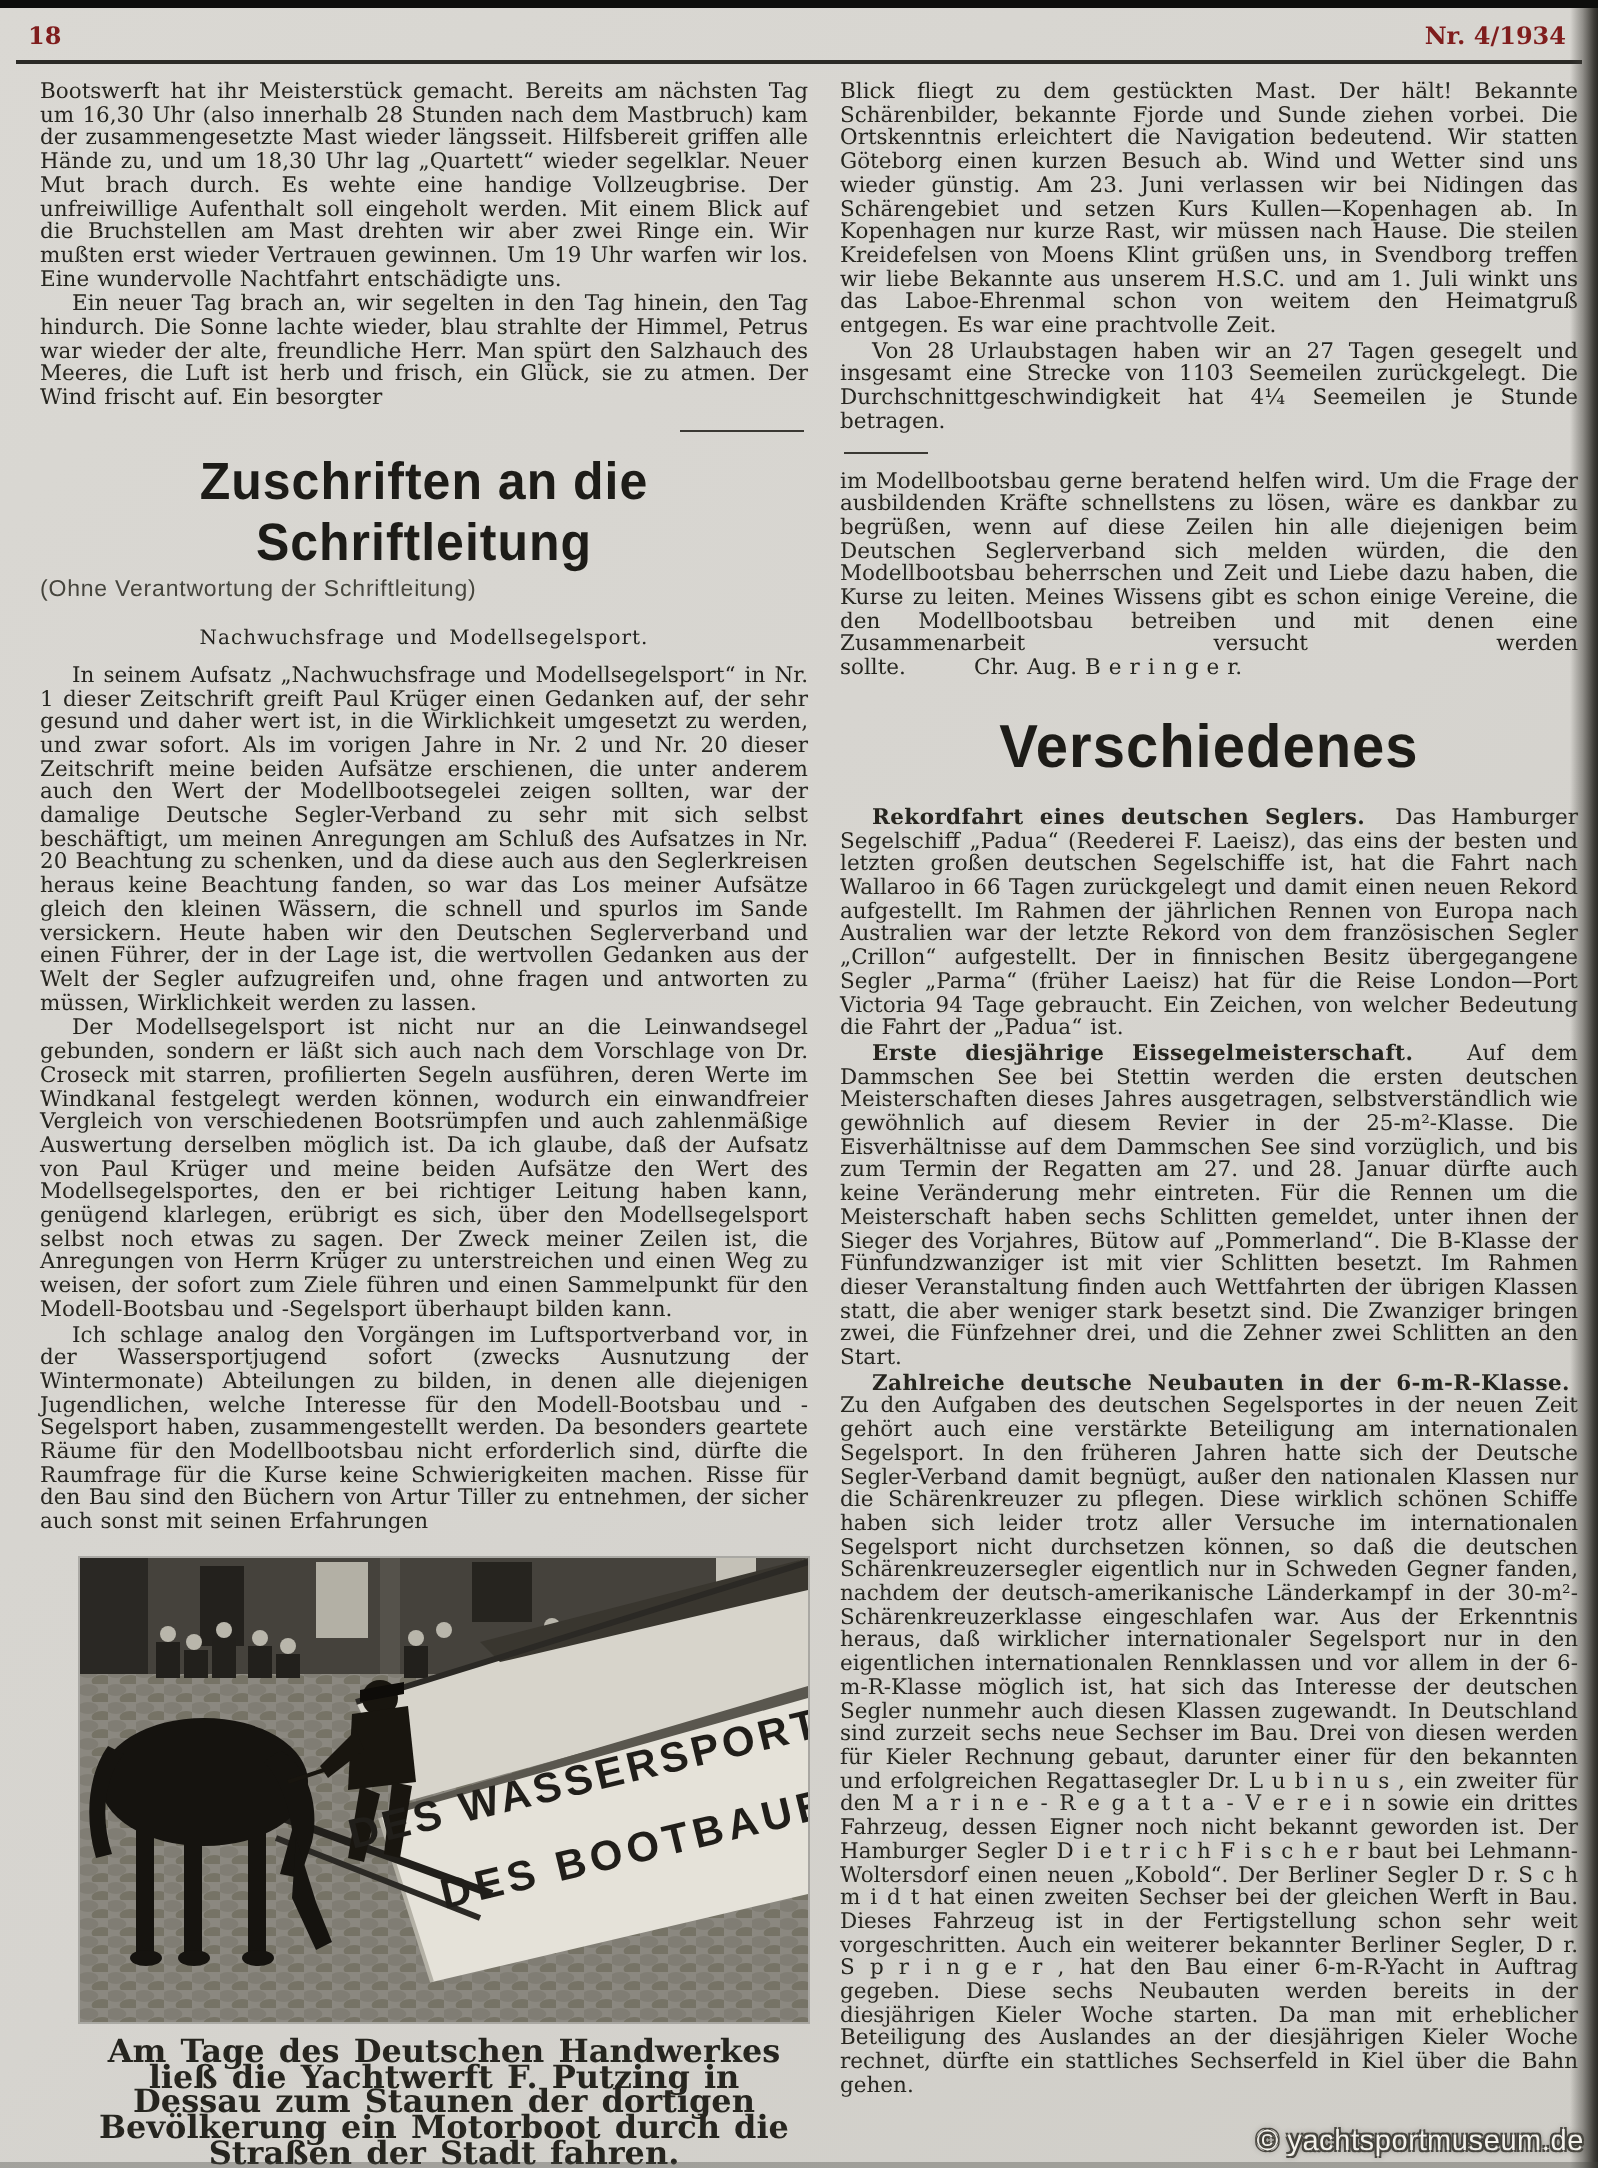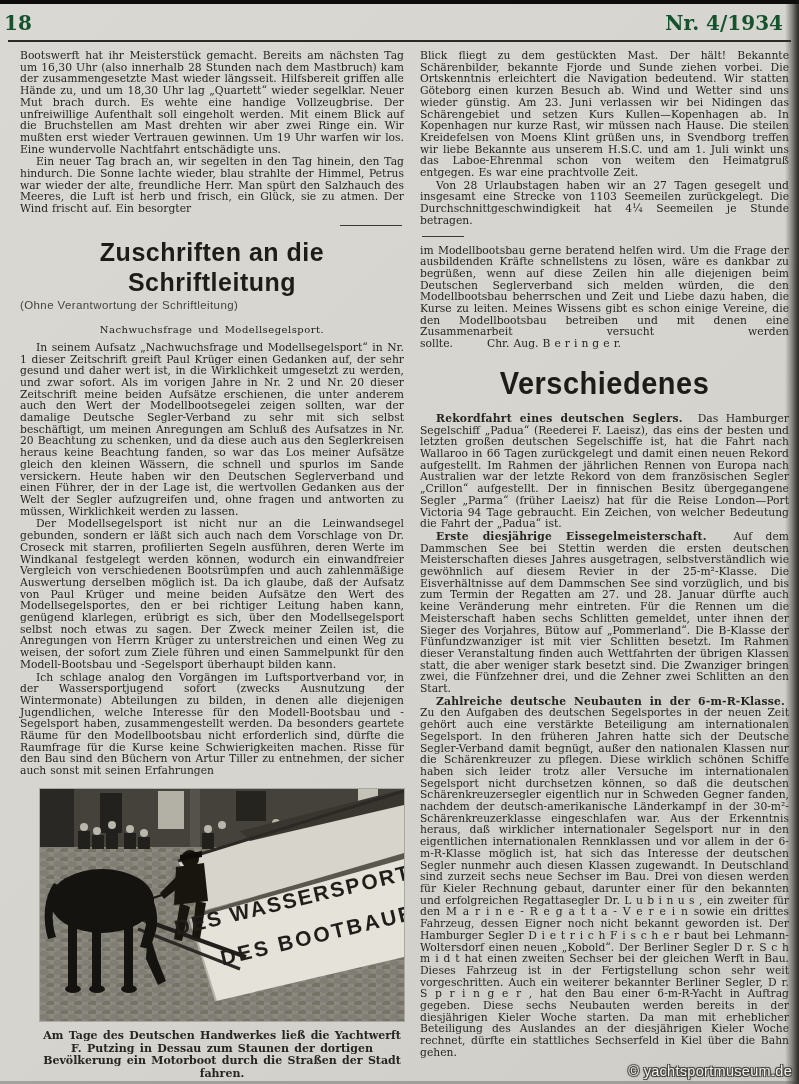--- a/index.html
+++ b/index.html
@@ -8,21 +8,21 @@
     background:linear-gradient(135deg,#dad8d3 0%,#d6d4cf 55%,#cfcdc7 100%);
     font-family:"DejaVu Serif", serif;color:#23221e;
     -webkit-font-smoothing:antialiased;
   }
   .edge-top{position:absolute;top:0;left:0;right:0;height:4px;background:#0d0d0c;z-index:9;}
   .edge-right{position:absolute;top:0;right:0;bottom:0;width:14px;z-index:8;
     background:linear-gradient(to right, rgba(50,48,44,0) 0%, rgba(60,58,53,.45) 45%, #3f3d38 85%, #2b2a26 100%);}
   .edge-bottom{position:absolute;left:0;right:0;bottom:0;height:3px;background:rgba(70,68,62,.35);z-index:8;}
 
   .header{display:flex;justify-content:space-between;align-items:flex-end;
-    padding:11px 16px 3px 4px;font-weight:bold;font-size:20px;color:#14532d;}
+    padding:11px 16px 3px 14px;font-weight:bold;font-size:12px;color:#7f1d1d;}
   .head-rule{border:0;border-top:2px solid #2b2a26;margin:2px 8px 0 8px;}
 
   .columns{display:flex;gap:16px;padding:8px 10px 0 20px;}
   .col{width:385px;}
 
   p.body{font-size:10.75px;line-height:11.7px;text-align:justify;margin:0 0 1px 0;
     text-indent:16px;word-spacing:.6px;color:#26251f;}
   p.body.flush{text-indent:0;}
 
   .end-rule-right{width:62px;border:0;border-top:1.4px solid #3a3833;margin:10px 2px 0 auto;}
@@ -42,21 +42,21 @@
   .sig{margin-left:34px;white-space:nowrap;}
 
   .photo-wrap{margin:12px 0 0 20px;width:364px;}
   .photo{position:relative;width:364px;height:232px;overflow:hidden;background:#57544e;
     box-shadow:0 0 0 1px rgba(40,38,34,.25);}
   .photo svg{position:absolute;top:0;left:0;}
   .banner-text{position:absolute;font-family:"Liberation Sans", sans-serif;font-weight:bold;
     color:#201e1a;white-space:nowrap;transform-origin:left top;}
   .banner-1{left:132px;top:128px;font-size:21px;letter-spacing:2px;transform:rotate(-13.5deg);}
   .banner-2{left:178px;top:158px;font-size:21px;letter-spacing:2.5px;transform:rotate(-13.5deg);}
-  .caption{font-size:11px;font-weight:bold;line-height:12.8px;text-align:center;
+  .caption{font-size:16px;font-weight:bold;line-height:12.8px;text-align:center;
     margin:9px 2px 0 2px;color:#26251f;word-spacing:1.5px;}
 
   .watermark{position:absolute;right:7px;bottom:5px;z-index:10;
     font-family:"Liberation Sans", sans-serif;font-weight:normal;font-size:14.5px;
     color:#f4f2ec;letter-spacing:.3px;
     text-shadow:0 0 3px #3c3a35, 1px 1px 0 #4a4841, -1px -1px 0 #4a4841, 1px -1px 0 #4a4841, -1px 1px 0 #4a4841;}
 </style>
 </head>
 <body>
 

